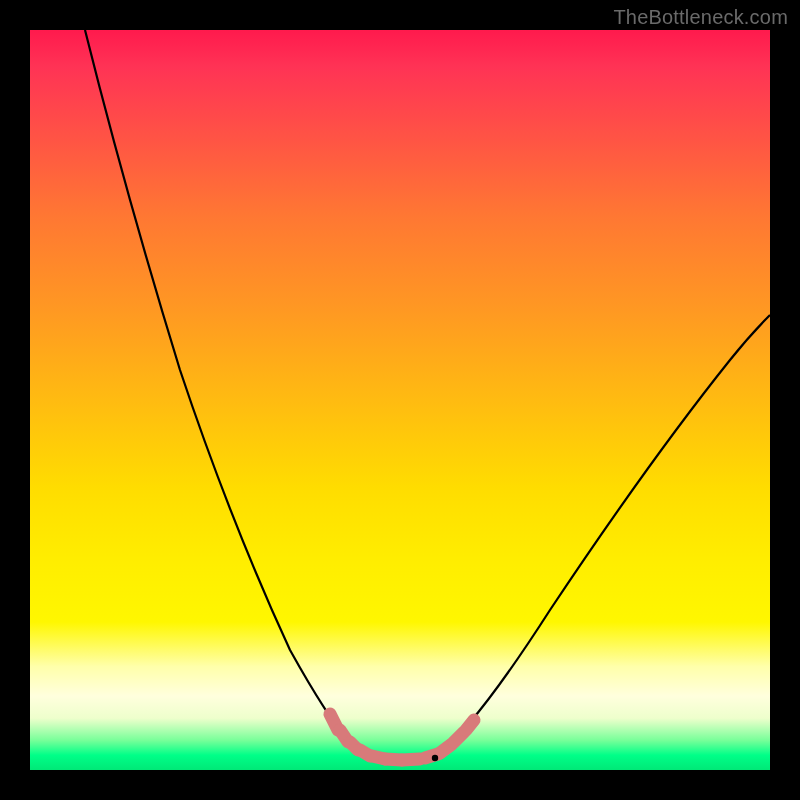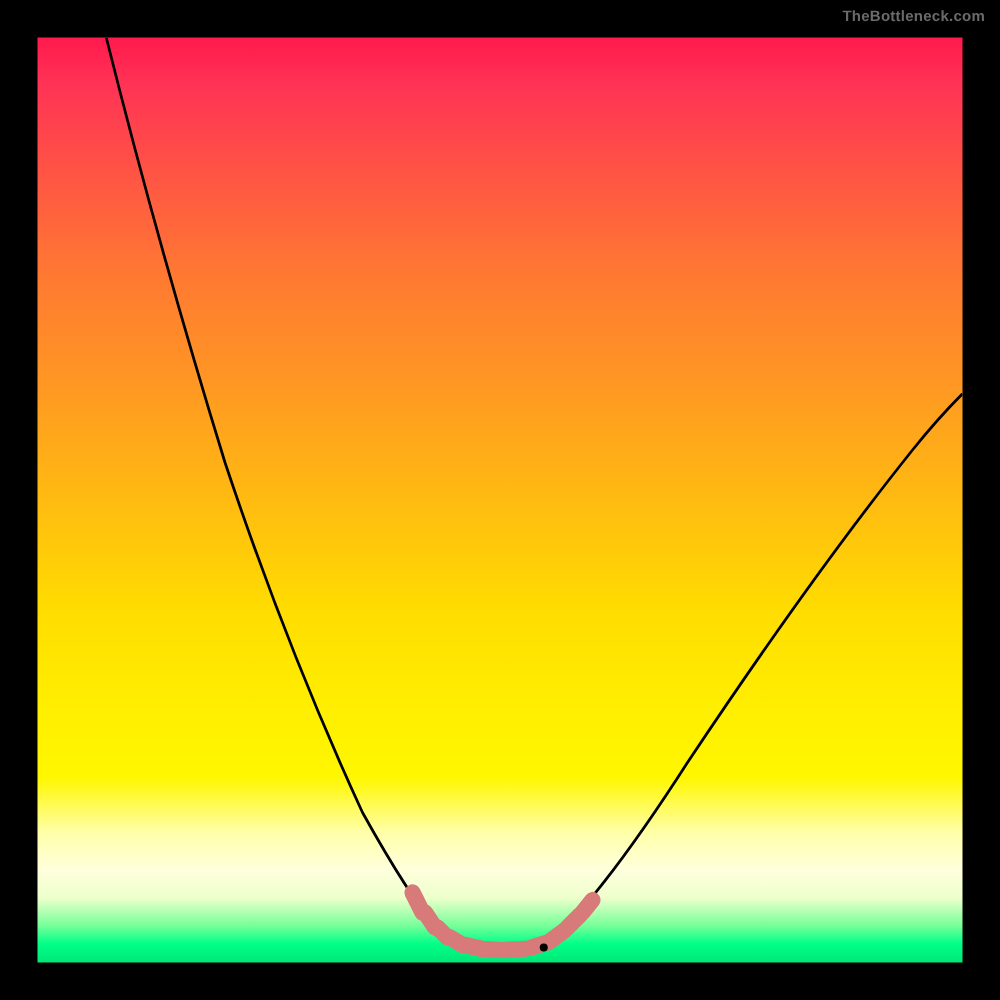--- a/index.html
+++ b/index.html
@@ -32,22 +32,22 @@
       #77ff99 96%,
       #00ff88 98%,
       #00e877 100%
     );
   }
   .watermark {
     position: absolute;
     top: 6px;
     right: 12px;
     font-family: Arial, Helvetica, sans-serif;
-    font-size: 12px;
-    font-weight: bold;
+    font-size: 20px;
+    font-weight: normal;
     color: #6a6a6a;
     letter-spacing: 0.2px;
     z-index: 20;
   }
   svg.curves {
     position: absolute;
     left: 30px;
     top: 30px;
     width: 740px;
     height: 740px;

